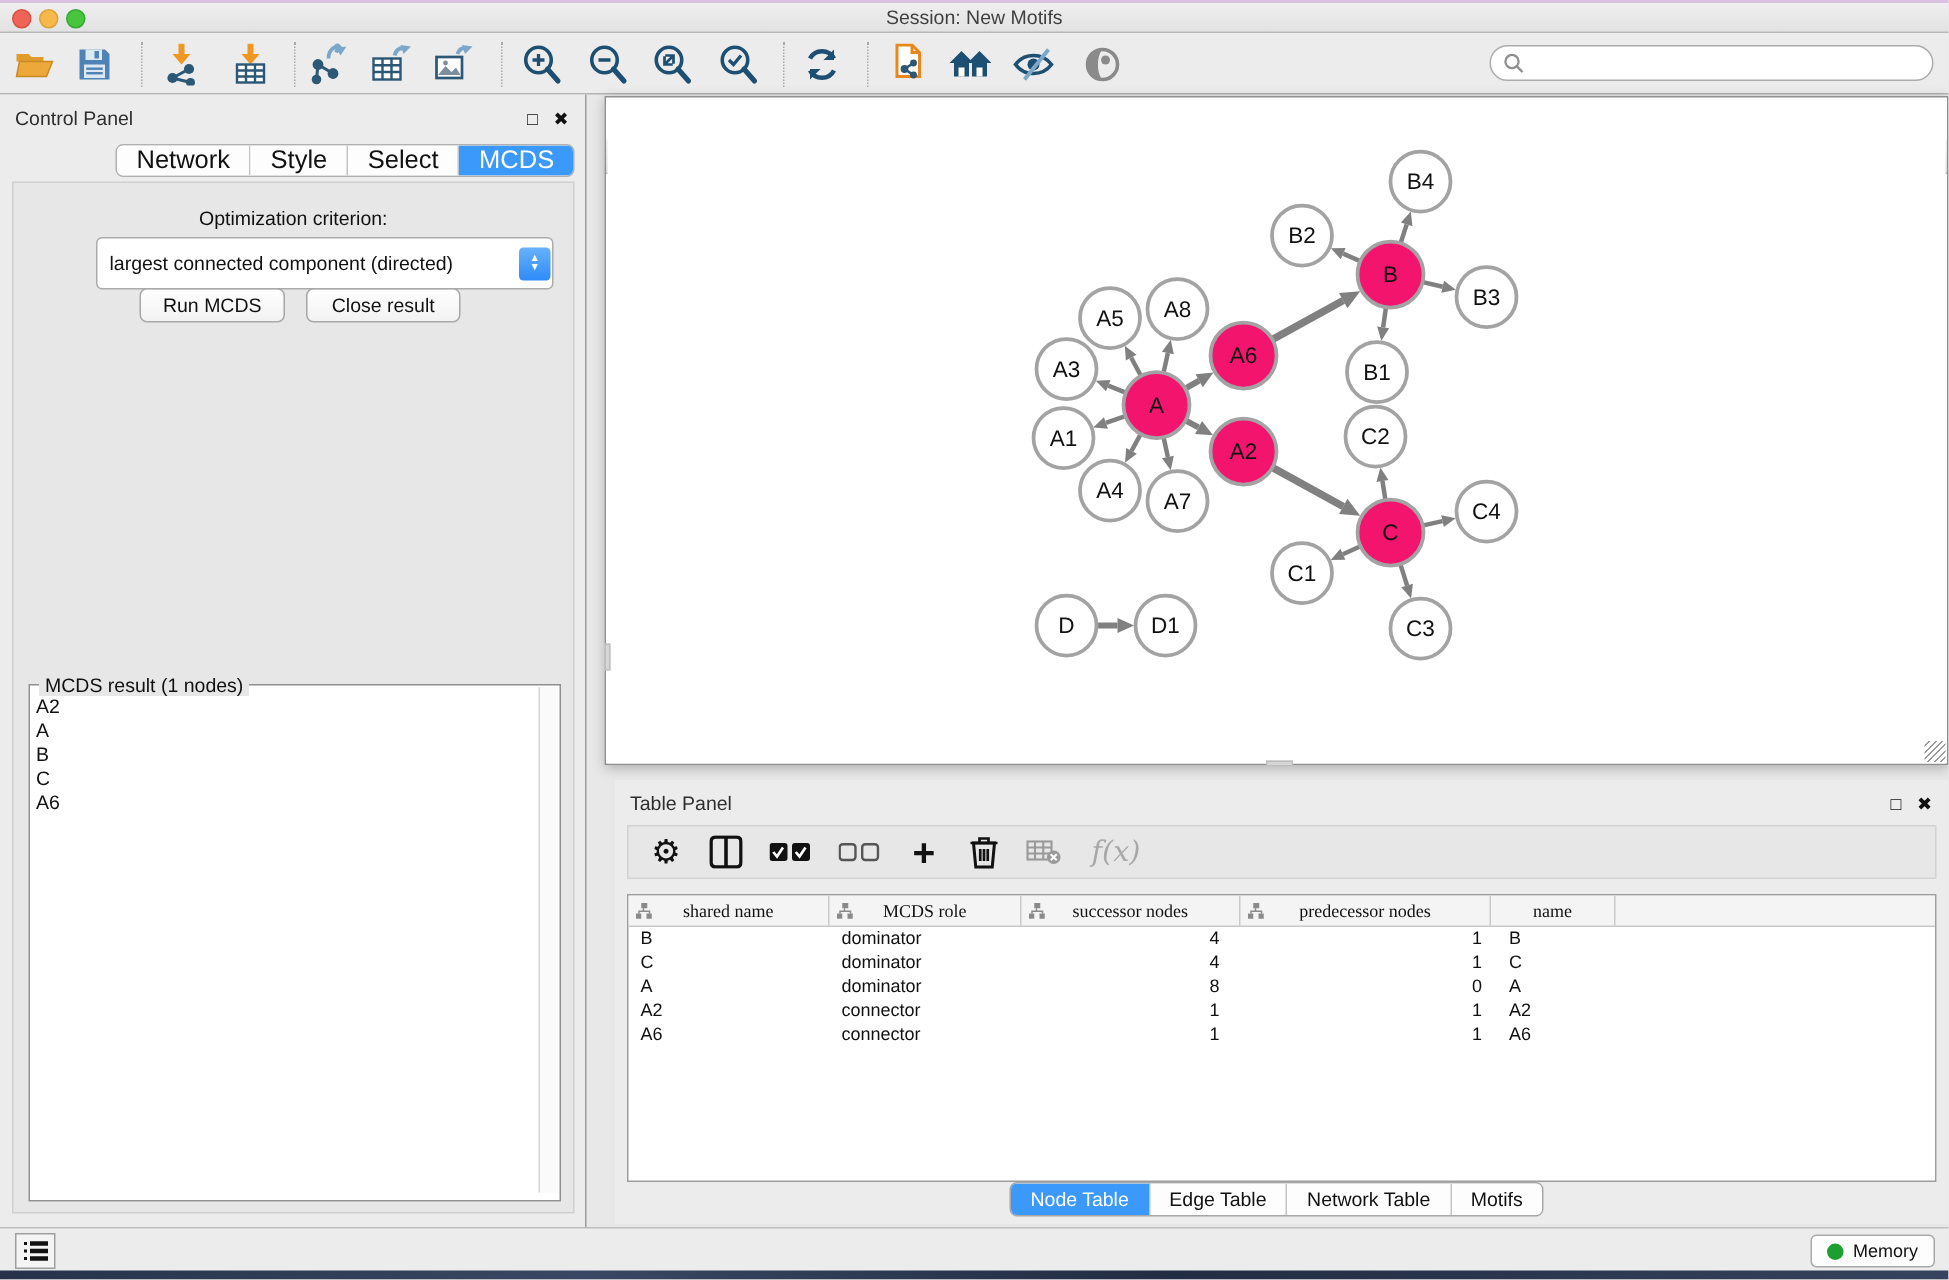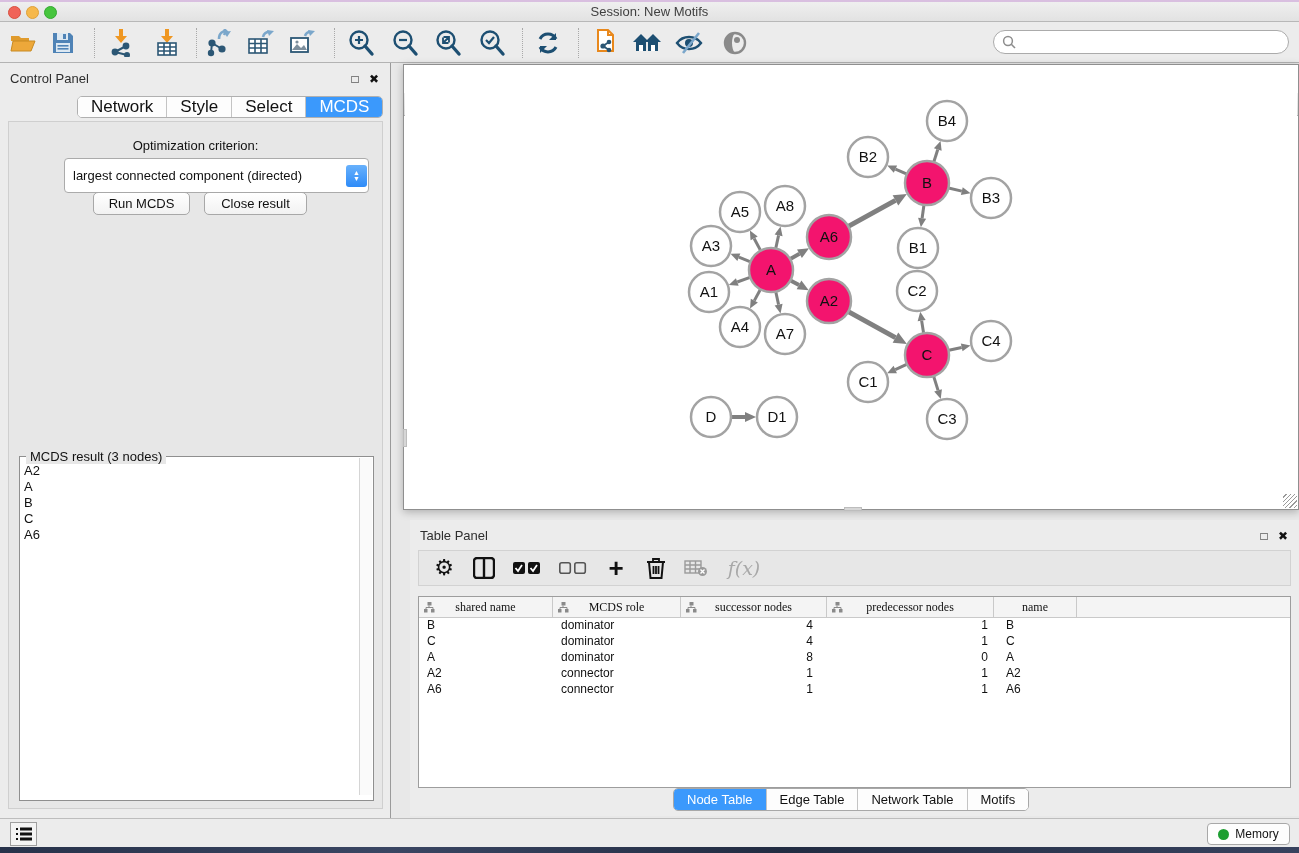--- a/index.html
+++ b/index.html
@@ -261,21 +261,21 @@
     <div class="abs" id="opt-select">
       <span class="val">largest connected component (directed)</span>
       <span id="opt-stepper">
           <span>▲</span>
           <span>▼</span>
         </span>
     </div>
     <div class="btn" id="run-btn">Run MCDS</div>
     <div class="btn" id="close-btn">Close result</div>
     <div class="abs" id="result-box">
-      <div class="abs" id="result-title">MCDS result (3 nodes)</div>
+      <div class="abs" id="result-title">MCDS result (1 nodes)</div>
       <div class="abs" id="result-list">
           <div>A2</div>
           <div>A</div>
           <div>B</div>
           <div>C</div>
           <div>A6</div>
         </div>
       <div class="abs" id="result-scroll"></div>
     </div>
   </div>

